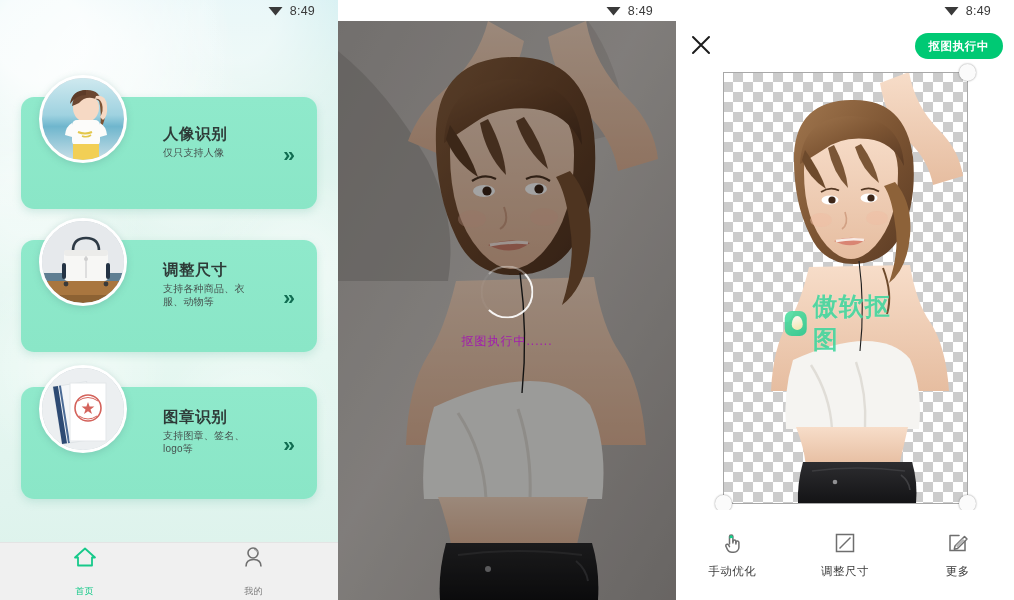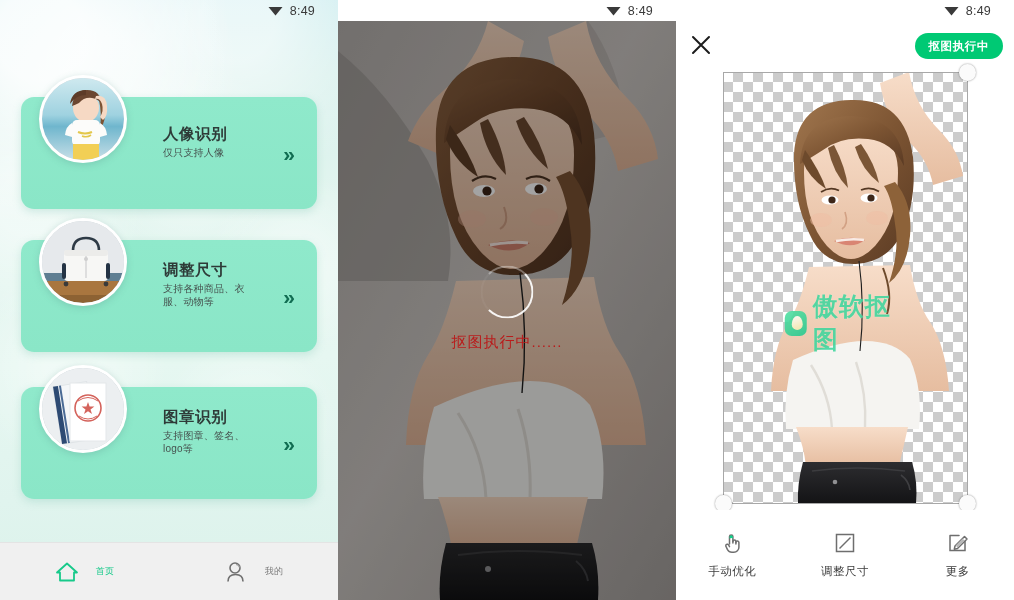--- a/index.html
+++ b/index.html
@@ -61,39 +61,39 @@
   .card-sub { font-size:10px; color:#46524f; line-height:13px; margin-top:2px; max-width:92px; letter-spacing:.2px; }
 
   .chev { position:absolute; right:22px; top:50%; transform:translateY(-50%);
           font-size:21px; color:#116d52; font-weight:bold; line-height:1; }
 
   .tabbar {
     position:absolute; left:0; right:0; bottom:0; height:58px;
     background:#f0f0f0; display:flex; z-index:30;
     border-top:1px solid #e4e4e4;
   }
-  .tab { flex:1; display:flex; flex-direction:row; align-items:center; justify-content:center; gap:17px; }
+  .tab { flex:1; display:flex; flex-direction:column; align-items:center; justify-content:center; gap:17px; }
   .tab-label { font-size:9px; letter-spacing:.3px; }
   .tab.active .tab-label { color:#17c98a; }
   .tab .tab-label { color:#7c7c7c; }
 
   
   .proc-photo { position:absolute; inset:21px 0 0 0; overflow:hidden; background:#2c2a29; }
   .proc-dim { position:absolute; inset:0; background:rgba(0,0,0,.36); }
   .spinner {
     position:absolute; left:50%; top:292px; transform:translate(-50%,-50%);
     width:53px; height:53px; border-radius:50%;
     border:2px solid rgba(255,255,255,.92);
     border-left-color:rgba(255,255,255,.05);
     border-top-color:rgba(255,255,255,.35);
     z-index:12;
   }
   .proc-label {
     position:absolute; left:0; right:0; top:333px; text-align:center; z-index:12;
-    font-size:15px; color:#b91c1c; letter-spacing:1px;
+    font-size:12px; color:#a21caf; letter-spacing:1px;
   }
 
   
   .result-panel { background:#ffffff; }
   .res-header { position:absolute; top:21px; left:0; right:0; height:48px; z-index:20; }
   .close-x { position:absolute; left:12px; top:11px; width:26px; height:26px; cursor:pointer; }
   .save-btn {
     position:absolute; right:11px; top:12px; height:26px; padding:0 14px;
     background:#00c974; color:#fff; border:none; border-radius:13px;
     font-size:11.5px; font-weight:bold; letter-spacing:.6px;

